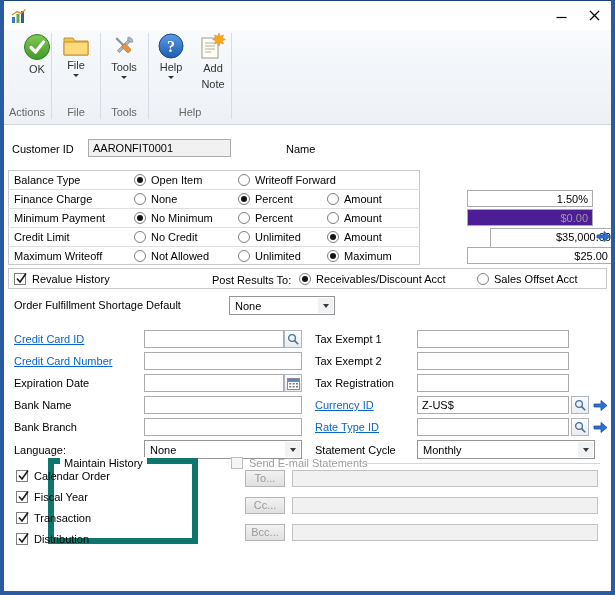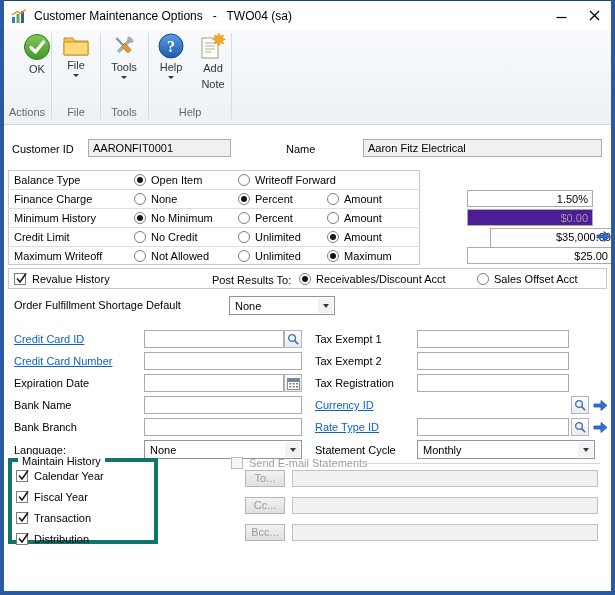--- a/index.html
+++ b/index.html
@@ -52,39 +52,38 @@
 
   .combo { position:absolute; height:19px; background:#fff; border:1px solid #949494; cursor:pointer; }
   .combo .cv { position:absolute; left:5px; top:3px; white-space:nowrap; }
   .combo .ca { position:absolute; right:1px; top:1px; bottom:1px; width:15px; background:#f1f2f4; display:flex; align-items:center; justify-content:center; }
   .tri { width:0; height:0; border-left:3.5px solid transparent; border-right:3.5px solid transparent; border-top:4px solid #3a3a3a; }
 
   button { border:none; background:none; padding:0; font:inherit; }
   .btn-sq { position:absolute; width:18px; height:18px; border:1px solid #b0b6bf; background:linear-gradient(#fdfdfd,#e9ecf0); display:flex; align-items:center; justify-content:center; cursor:pointer; }
   .iconbtn { position:absolute; width:16px; height:16px; display:flex; align-items:center; justify-content:center; cursor:pointer; }
 
-  .groupbox { position:absolute; border:4px solid #0f766e; }
+  .groupbox { position:absolute; border:6px solid #0f766e;margin-left:40px; }
   .gtitle { position:absolute; top:-7px; left:6px; background:#fff; padding:0 4px; white-space:nowrap; }
 
   .dbtn { position:absolute; width:40px; height:17px; background:linear-gradient(#f2f2f2,#e0e0e0); border:1px solid #b5b5b5; color:#9a9a9a; text-align:center; line-height:15px; }
   .efld { position:absolute; height:17px; background:#f1f1f1; border:1px solid #c2c2c2; }
 </style>
 </head>
 <body>
 
 <div id="win">
 
   <div class="titlebar">
     <svg class="appicon" viewBox="0 0 16 16">
       <rect x="1" y="9" width="3" height="6" fill="#3a78c9"></rect>
       <rect x="5.5" y="6" width="3" height="9" fill="#67a744"></rect>
       <rect x="10" y="3" width="3" height="12" fill="#2c5e9e"></rect>
       <path d="M1 7L6 3.5l4 2 4.5-4" stroke="#e08a2e" stroke-width="1.4" fill="none"></path>
     </svg>
-    <div class="title">Customer Maintenance Options   -   TWO04 (sa)</div>
     <div class="wbtn min">
       <svg width="11" height="11">
           <line x1="0.5" y1="7.5" x2="10.5" y2="7.5" stroke="#000" stroke-width="1.2"></line>
         </svg>
     </div>
     <div class="wbtn close">
       <svg width="11" height="11">
           <path d="M1 1l9 9M10 1l-9 9" stroke="#000" stroke-width="1.3"></path>
         </svg>
     </div>
@@ -166,21 +165,20 @@
 
     <div class="tgroup" style="left:0;width:46px">Actions</div>
     <div class="tgroup" style="left:49px;width:46px">File</div>
     <div class="tgroup" style="left:97px;width:46px">Tools</div>
     <div class="tgroup" style="left:145px;width:82px">Help</div>
   </div>
 
   <div class="lbl" style="left:12px;top:143px">Customer ID</div>
   <div class="fld gray" style="left:88px;top:139px;width:143px">AARONFIT0001</div>
   <div class="lbl" style="left:286px;top:143px">Name</div>
-  <div class="fld gray" style="left:363px;top:139px;width:239px">Aaron Fitz Electrical</div>
 
   <div class="box" style="left:8px;top:170px;width:412px;height:95px"></div>
   <div class="hline" style="left:8px;top:189px;width:412px"></div>
   <div class="hline" style="left:8px;top:208px;width:412px"></div>
   <div class="hline" style="left:8px;top:227px;width:412px"></div>
   <div class="hline" style="left:8px;top:246px;width:412px"></div>
 
   <div class="lbl" style="left:14px;top:174px">Balance Type</div>
   <div class="radio sel" style="left:134px;top:173px">
     <span class="rc"></span>
@@ -199,21 +197,21 @@
   <div class="radio sel" style="left:238px;top:192px">
     <span class="rc"></span>
       <span class="rl">Percent</span>
   </div>
   <div class="radio" style="left:327px;top:192px">
     <span class="rc"></span>
       <span class="rl">Amount</span>
   </div>
   <div class="fld rt" style="left:467px;top:190px;width:126px;height:17px">1.50%</div>
 
-  <div class="lbl" style="left:14px;top:212px">Minimum History</div>
+  <div class="lbl" style="left:14px;top:212px">Minimum Payment</div>
   <div class="radio sel" style="left:134px;top:211px">
     <span class="rc"></span>
       <span class="rl">No Minimum</span>
   </div>
   <div class="radio" style="left:238px;top:211px">
     <span class="rc"></span>
       <span class="rl">Percent</span>
   </div>
   <div class="radio" style="left:327px;top:211px">
     <span class="rc"></span>
@@ -329,20 +327,21 @@
   <div class="lbl" style="left:315px;top:333px">Tax Exempt 1</div>
   <div class="fld" style="left:417px;top:330px;width:152px"></div>
 
   <div class="lbl" style="left:315px;top:355px">Tax Exempt 2</div>
   <div class="fld" style="left:417px;top:352px;width:152px"></div>
 
   <div class="lbl" style="left:315px;top:377px">Tax Registration</div>
   <div class="fld" style="left:417px;top:374px;width:152px"></div>
 
   <div class="link" style="left:315px;top:399px">Currency ID</div>
+  <div class="fld" style="left:417px;top:396px;width:152px">Z-US$</div>
   <button class="btn-sq" style="left:571px;top:396px">
     <svg width="13" height="13" viewBox="0 0 13 13">
         <circle cx="5" cy="5" r="3.4" fill="#eaf2fb" stroke="#4a6f9b" stroke-width="1.3"></circle>
         <line x1="7.6" y1="7.6" x2="11.2" y2="11.2" stroke="#4a6f9b" stroke-width="1.6"></line>
       </svg>
   </button>
   <div class="iconbtn" style="left:592px;top:397px">
     <svg width="15" height="15" viewBox="0 0 15 15">
         <path d="M1 6h7V2.5L14 7.5 8 12.5V9H1z" fill="#2e6fd2" stroke="#1d54a8" stroke-width="0.8"></path>
       </svg>
@@ -372,21 +371,21 @@
 
   <div class="groupbox" style="left:8px;top:458px;width:150px;height:86px">
     <span class="gtitle">Maintain History</span>
   </div>
   <div class="cbrow" style="left:16px;top:469px">
     <span class="cb">
         <svg width="13" height="13" viewBox="0 0 13 13">
           <path d="M2 6.5l3 3.5 6-8.5" stroke="#1a1a1a" stroke-width="1.6" fill="none"></path>
         </svg>
       </span>
-    <span>Calendar Year</span>
+    <span>Calendar Order</span>
   </div>
   <div class="cbrow" style="left:16px;top:490px">
     <span class="cb">
         <svg width="13" height="13" viewBox="0 0 13 13">
           <path d="M2 6.5l3 3.5 6-8.5" stroke="#1a1a1a" stroke-width="1.6" fill="none"></path>
         </svg>
       </span>
     <span>Fiscal Year</span>
   </div>
   <div class="cbrow" style="left:16px;top:511px">

